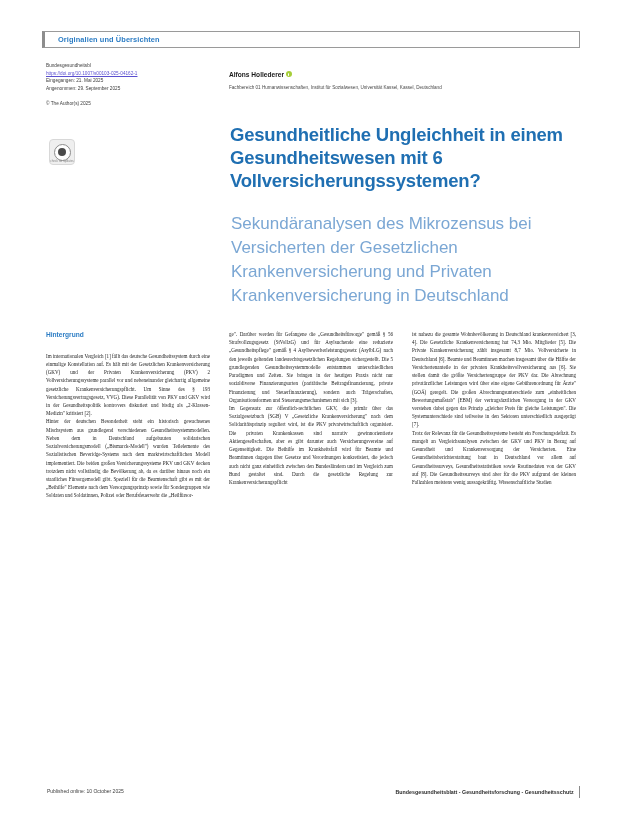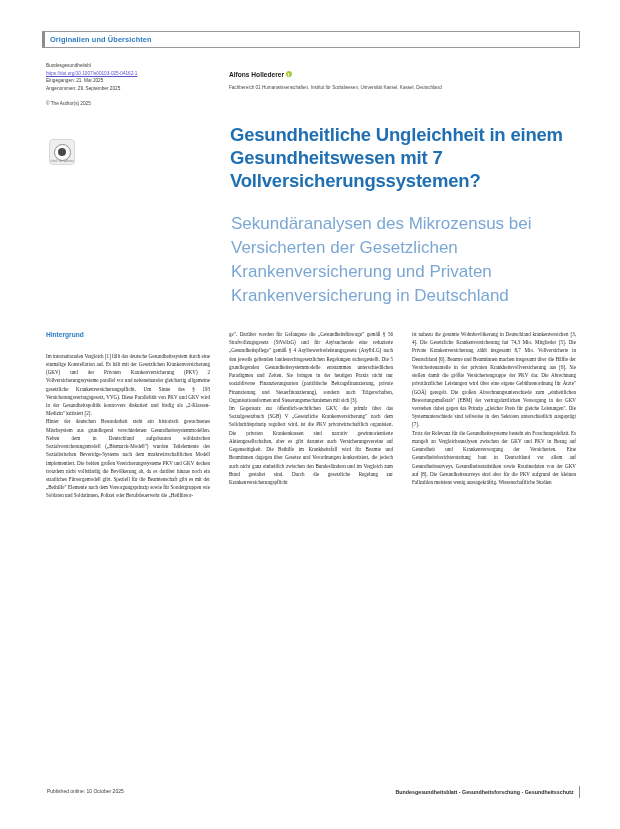--- a/index.html
+++ b/index.html
@@ -37,21 +37,21 @@
     background: #fff;
     display: flex;
     align-items: center;
   }
   .header-band-label {
     font-family: "Liberation Sans", sans-serif;
     font-size: 7.4px;
     font-weight: bold;
     color: #2b7cc4;
     letter-spacing: .1px;
-    padding-left: 5px;
+    padding-left: 13px;
     white-space: nowrap;
   }
 
   
   .meta {
     position: absolute;
     left: 46px;
     top: 62px;
     width: 150px;
     font-family: "Liberation Sans", sans-serif;
@@ -264,21 +264,21 @@
       <div class="dot"></div>
     </div>
     <div class="cm-text">check for updates</div>
   </div>
 
   <div class="author-block">
     <span class="author-name">Alfons Hollederer</span><span class="orcid"></span>
     <div class="author-affil">Fachbereich 01 Humanwissenschaften, Institut für Sozialwesen, Universität Kassel, Kassel, Deutschland</div>
   </div>
 
-  <h1 class="title">Gesundheitliche Ungleichheit in einem Gesundheitswesen mit 7 Vollversicherungssystemen?</h1>
+  <h1 class="title">Gesundheitliche Ungleichheit in einem Gesundheitswesen mit 6 Vollversicherungssystemen?</h1>
   <h2 class="subtitle">Sekundäranalysen des Mikrozensus bei Versicherten der Gesetzlichen Krankenversicherung und Privaten Krankenversicherung in Deutschland</h2>
 
   <div class="body-cols">
     <div class="col">
       <div class="sec-head">Hintergrund</div>
       <p>Im internationalen Vergleich [1] fällt das deutsche Gesundheitssystem durch eine einmalige Konstellation auf. Es hält mit der Gesetzlichen Krankenversicherung (GKV) und der Privaten Krankenversicherung (PKV) 2 Vollversicherungssysteme parallel vor und nebeneinander gleichartig allgemeine gesetzliche Krankenversicherungspflicht. Um Sinne des § 193 Versicherungsvertragsgesetz, VVG). Diese Parallelität von PKV und GKV wird in der Gesundheitspolitik kontrovers diskutiert und bisdig als „2-Klassen-Medizin" kritisiert [2].</p>
       <p>Hinter der deutschen Besonderheit steht ein historisch gewachsenes Mischsystem aus grundlegend verschiedenen Gesundheitssystemmodellen. Neben dem in Deutschland aufgebauten solidarischen Sozialversicherungsmodell („Bismarck-Modell") wurden Teilelemente des Sozialistischen Beveridge-Systems nach dem marktwirtschaftlichen Modell implementiert. Die beiden großen Versicherungssysteme PKV und GKV decken trotzdem nicht vollständig die Bevölkerung ab, da es darüber hinaus noch ein staatliches Fürsorgemodell gibt. Speziell für die Beamtenschaft gibt es mit der „Beihilfe" Elemente nach dem Versorgungsprinzip sowie für Sondergruppen wie Soldaten und Soldatinnen, Polizei oder Berufsfeuerwehr die „Heilfürsor-</p>
     </div>
     <div class="col">
       <p>ge". Darüber werden für Gefangene die „Gesundheitsfürsorge" gemäß § 56 Strafvollzugsgesetz (StVollzG) und für Asylsuchende eine reduzierte „Gesundheitspflege" gemäß § 4 Asylbewerberleistungsgesetz (AsylbLG) nach den jeweils geltenden landesrechtsgesetzlichen Regelungen sichergestellt. Die 5 grundlegenden Gesundheitssystemmodelle entstammen unterschiedlichen Paradigmen und Zeiten. Sie bringen in der heutigen Praxis nicht nur sozialdiverse Finanzierungsarten (paritätische Beitragsfinanzierung, private Finanzierung und Steuerfinanzierung), sondern auch Trägerschaften, Organisationsformen und Steuerungsmechanismen mit sich [3].</p>

